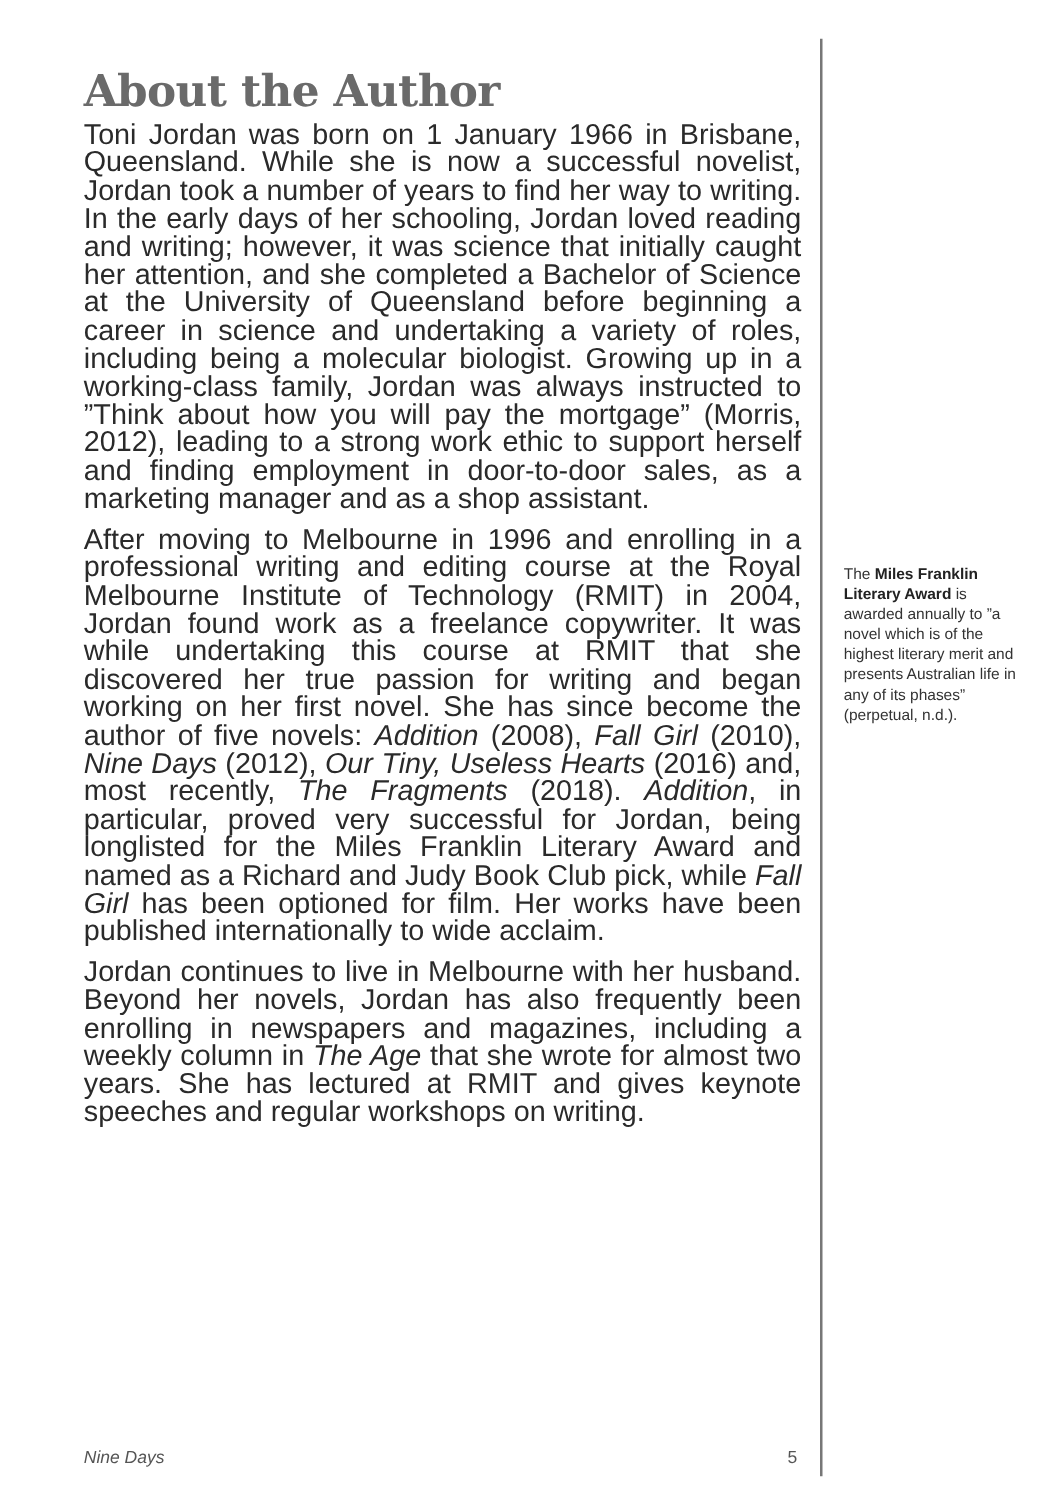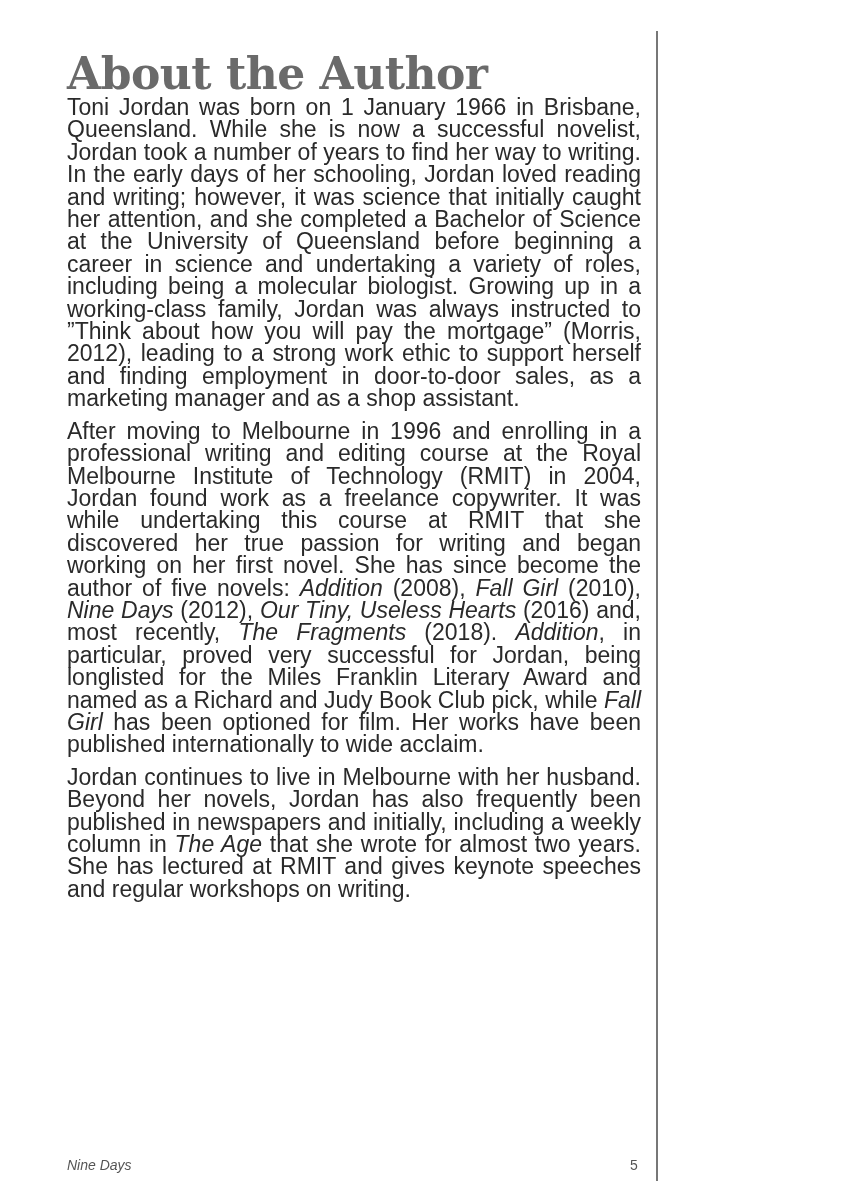--- a/index.html
+++ b/index.html
@@ -1,21 +1,21 @@
 <!DOCTYPE html>
 <html><head>
 <meta charset="utf-8">
 <style>
   html, body { margin: 0; padding: 0; background: #ffffff; }
   body { width: 846px; height: 1200px; position: relative; overflow: hidden; }
   .page { position: absolute; left: 0; top: 0; width: 846px; height: 1200px; }
   .title {
     position: absolute; left: 67px; top: 52px;
     font-family: "DejaVu Serif", serif; font-weight: bold;
-    font-size: 44px; color: #6a6a6a; margin: 0; letter-spacing: -0.5px;
+    font-size: 35px; color: #6a6a6a; margin: 0; letter-spacing: -0.5px;
     line-height: 44px;
   }
   .main {
     position: absolute; left: 67px; top: 96px; width: 574px;
     font-family: "Liberation Sans", sans-serif; font-size: 23px;
     line-height: 22.4px; color: #2a2a2a;
   }
   .main p { margin: 0 0 10px 0; text-align: justify; }
   .main em { }
   .rule {
@@ -40,21 +40,24 @@
 </style>
 </head>
 <body>
 
 <div class="page">
   <h1 class="title">About the Author</h1>
 
   <div class="main">
     <p><span>Toni Jordan was born on 1 January 1966 in Brisbane, Queensland. While she is now a successful novelist, Jordan took a number of years to find her way to writing. In the early days of her schooling, Jordan loved reading and writing; however, it was science that initially caught her attention, and she completed a Bachelor of Science at the University of Queensland before beginning a career in science and undertaking a variety of roles, including being a molecular biologist. Growing up in a working-class family, Jordan was always instructed to ”Think about how you will pay the mortgage” (Morris, 2012), leading to a strong work ethic to support herself and finding employment in door-to-door sales, as a marketing manager and as a shop assistant.</span></p>
     <p><span>After moving to Melbourne in 1996 and enrolling in a professional writing and editing course at the Royal Melbourne Institute of Technology (RMIT) in 2004, Jordan found work as a freelance copywriter. It was while undertaking this course at RMIT that she discovered her true passion for writing and began working on her first novel. She has since become the author of five novels: </span><em>Addition</em><span> (2008), </span><em>Fall Girl</em><span> (2010), </span><em>Nine Days</em><span> (2012), </span><em>Our Tiny, Useless Hearts</em><span> (2016) and, most recently, </span><em>The Fragments</em><span> (2018). </span><em>Addition</em><span>, in particular, proved very successful for Jordan, being longlisted for the Miles Franklin Literary Award and named as a Richard and Judy Book Club pick, while </span><em>Fall Girl</em><span> has been optioned for film. Her works have been published internationally to wide acclaim.</span></p>
-    <p><span>Jordan continues to live in Melbourne with her husband. Beyond her novels, Jordan has also frequently been published in newspapers and initially, including a weekly column in </span><em>The Age</em><span> that she wrote for almost two years. She has lectured at RMIT and gives keynote speeches and regular workshops on writing.</span></p>
+    <p><span>Jordan continues to live in Melbourne with her husband. Beyond her novels, Jordan has also frequently been enrolling in newspapers and magazines, including a weekly column in </span><em>The Age</em><span> that she wrote for almost two years. She has lectured at RMIT and gives keynote speeches and regular workshops on writing.</span></p>
   </div>
 
   <div class="rule"></div>
 
+  <div class="sidenote">
+    <span>The </span><strong>Miles Franklin Literary Award</strong><span> is awarded annually to ”a novel which is of the highest literary merit and presents Australian life in any of its phases” (perpetual, n.d.).</span>
+  </div>
 
   <div class="footer-title">Nine Days</div>
   <div class="page-num">5</div>
 </div>
 
 </body></html>

